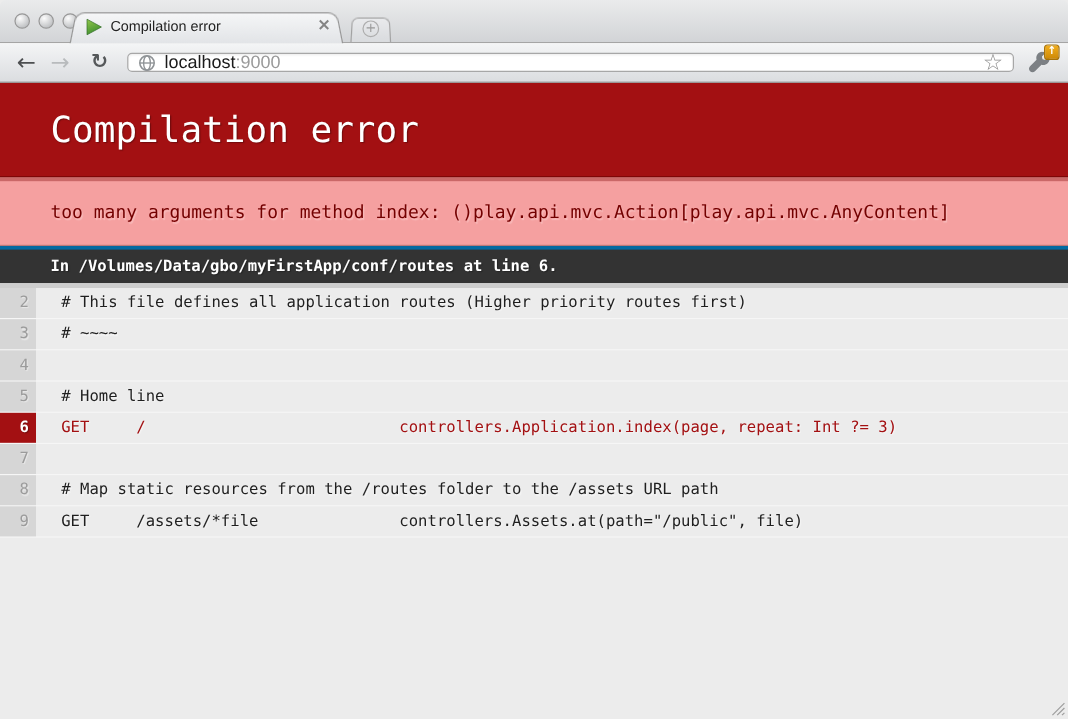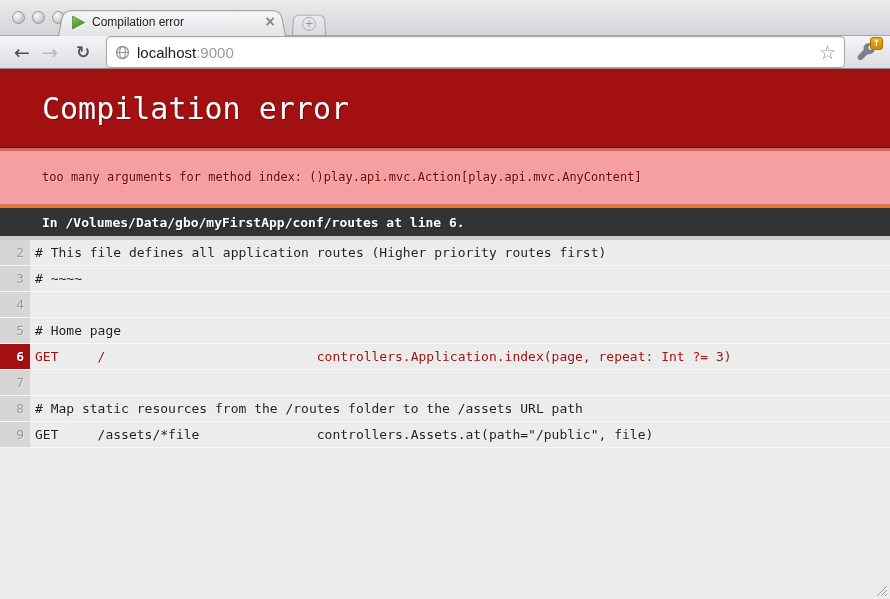--- a/index.html
+++ b/index.html
@@ -64,21 +64,21 @@
     padding:0 8px;
   }
   .navbtn {
     font-family:"DejaVu Sans", sans-serif; font-size:19px; line-height:24px;
     width:24px; text-align:center; cursor:default; user-select:none;
   }
   .navbtn.back    { color:#4d4f51; margin-left:2px; }
   .navbtn.fwd     { color:#b8bbbd; margin-left:4px; }
   .navbtn.reload  { color:#55585a; margin-left:9px; font-size:17px; font-weight:bold; }
   .omnibox {
-    flex:1; height:32px; margin-left:11px; margin-right:9px;
+    flex:1; height:16px; margin-left:11px; margin-right:9px;
     background:#fff; border:1px solid #a7a7a7; border-radius:4px;
     display:flex; align-items:center; padding:0 8px;
     box-shadow:inset 0 1px 2px rgba(0,0,0,.07);
   }
   .globe { width:15px; height:15px; margin-right:7px; flex:none; }
   .url { font-size:15px; white-space:nowrap; }
   .url-host { color:#1b1b1b; }
   .url-port { color:#9a9a9a; }
   .star {
     margin-left:auto; font-size:19px; color:#8d8d8d; line-height:20px;
@@ -100,38 +100,38 @@
     margin:0; background:var(--header-bg,#a31012); color:#fff;
     font-size:30px; font-weight:normal; line-height:33px;
     padding:23px 45px 22px 42px;
     border-bottom:1px solid #690000;
     text-shadow:1px 1px 1px rgba(0,0,0,.3);
   }
   .detail {
     margin:0; background:var(--detail-bg,#f5a0a0);
     border-top:3px solid #ca6868; border-bottom:1px solid #ba7a7a;
     color:var(--detail-text,#730000);
-    font-size:12px; line-height:17px; padding:18px 42px;
+    font-size:15px; line-height:17px; padding:18px 42px;
     text-shadow:1px 1px 1px rgba(255,255,255,.3);
   }
   .location {
-    margin:0; background:var(--location-bg,#333); border-top:3px solid #f97316;
+    margin:0; background:var(--location-bg,#333); border-top:3px solid #0369a1;
     color:#fff; font-size:13px; font-weight:bold; line-height:17px;
     padding:6px 24px 5px 42px;
     text-shadow:1px 1px 1px rgba(0,0,0,.3);
   }
   .listing { border-top:4px solid #cdcdcd; font-size:13px; }
   .code-row { display:flex; height:26px; border-bottom:1px solid #f6f6f6; }
   .line-no {
     flex:0 0 30px; padding-right:6px; text-align:right;
     background:var(--gutter-bg,#d6d6d6); color:var(--gutter-text,#9b9b9b);
     line-height:26px; text-shadow:1px 1px 1px rgba(255,255,255,.5);
   }
   .code-text {
-    flex:1; white-space:pre; padding-left:5px; line-height:26px; color:#1f1f1f;
+    flex:1; white-space:pre; padding-left:21px; line-height:26px; color:#1f1f1f;
     text-shadow:1px 1px 1px rgba(255,255,255,.5); overflow:hidden;
   }
   .code-row.error .line-no {
     background:var(--error-red,#a31012); color:#fff; font-weight:bold;
     text-shadow:1px 1px 1px rgba(0,0,0,.3);
   }
   .code-row.error .code-text { color:var(--error-red,#a31012); }
 
   .resize-grip { position:absolute; right:2px; bottom:2px; width:15px; height:15px; }
 </style>
@@ -207,21 +207,21 @@
         <div class="code-row">
           <span class="line-no">3</span>
           <span class="code-text"># ~~~~</span>
         </div>
         <div class="code-row">
           <span class="line-no">4</span>
           <span class="code-text"></span>
         </div>
         <div class="code-row">
           <span class="line-no">5</span>
-          <span class="code-text"># Home page</span>
+          <span class="code-text"># Home line</span>
         </div>
         <div class="code-row error">
           <span class="line-no">6</span>
           <span class="code-text">GET     /                           controllers.Application.index(page, repeat: Int ?= 3)</span>
         </div>
         <div class="code-row">
           <span class="line-no">7</span>
           <span class="code-text"></span>
         </div>
         <div class="code-row">

